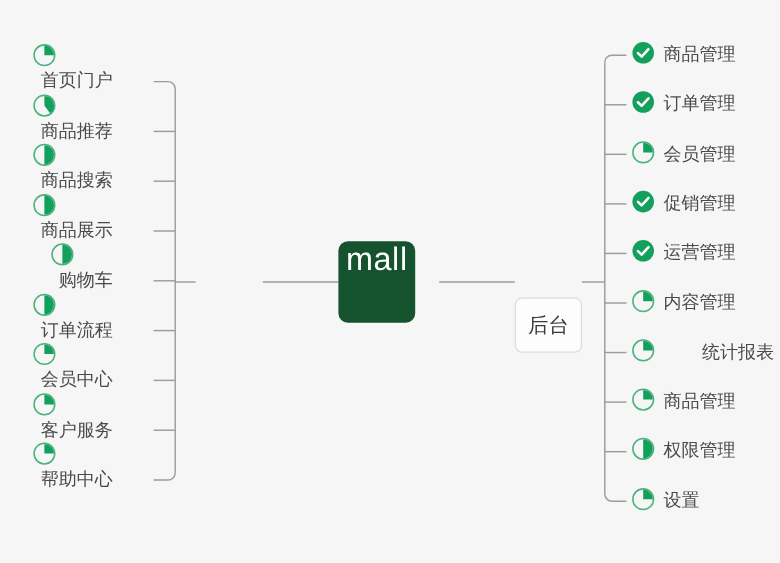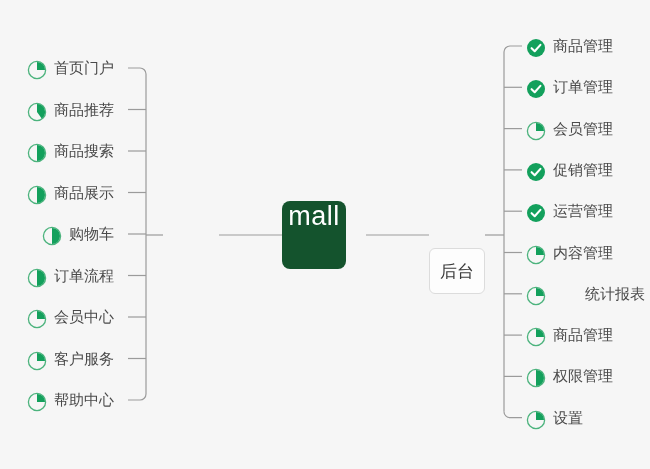--- a/index.html
+++ b/index.html
@@ -66,29 +66,29 @@
     font-size: 17px;
     box-sizing: border-box;
   }
   .branch-left  { left: 163px; }
   .branch-right { left: 429px; margin-top: 36px; }
 
   
   .leaf {
     position: absolute;
     display: flex;
-    align-items: flex-end;
+    align-items: flex-start;
     height: 24px;
     font-size: 15px;
     color: #4a4a4a;
     white-space: nowrap;
   }
   .leaf-left {
-    right: 536px;           
-    flex-direction: row;
+    right: 556px;           
+    flex-direction: column;
     justify-content: flex-end;
   }
   .leaf-right {
     left: 526px;
     flex-direction: row;
   }
   .leaf-label {
     line-height: 24px;
   }
   .leaf-left .leaf-label  { margin-left: 7px; }

